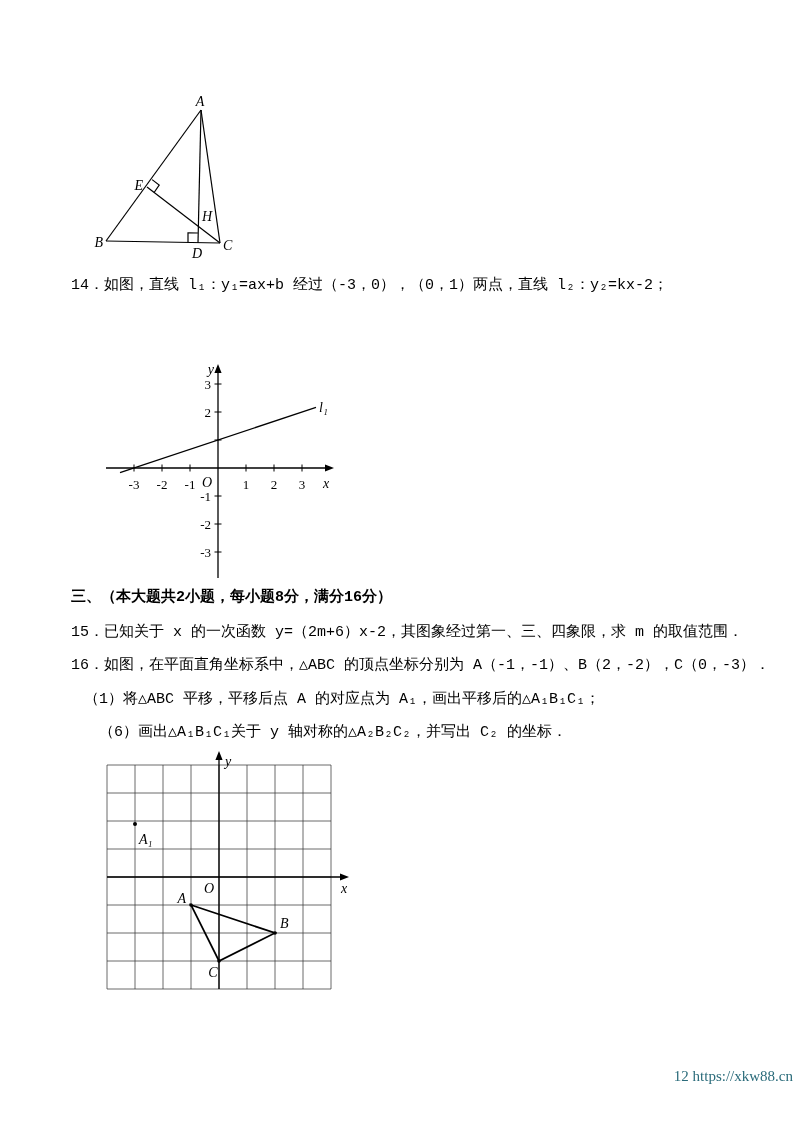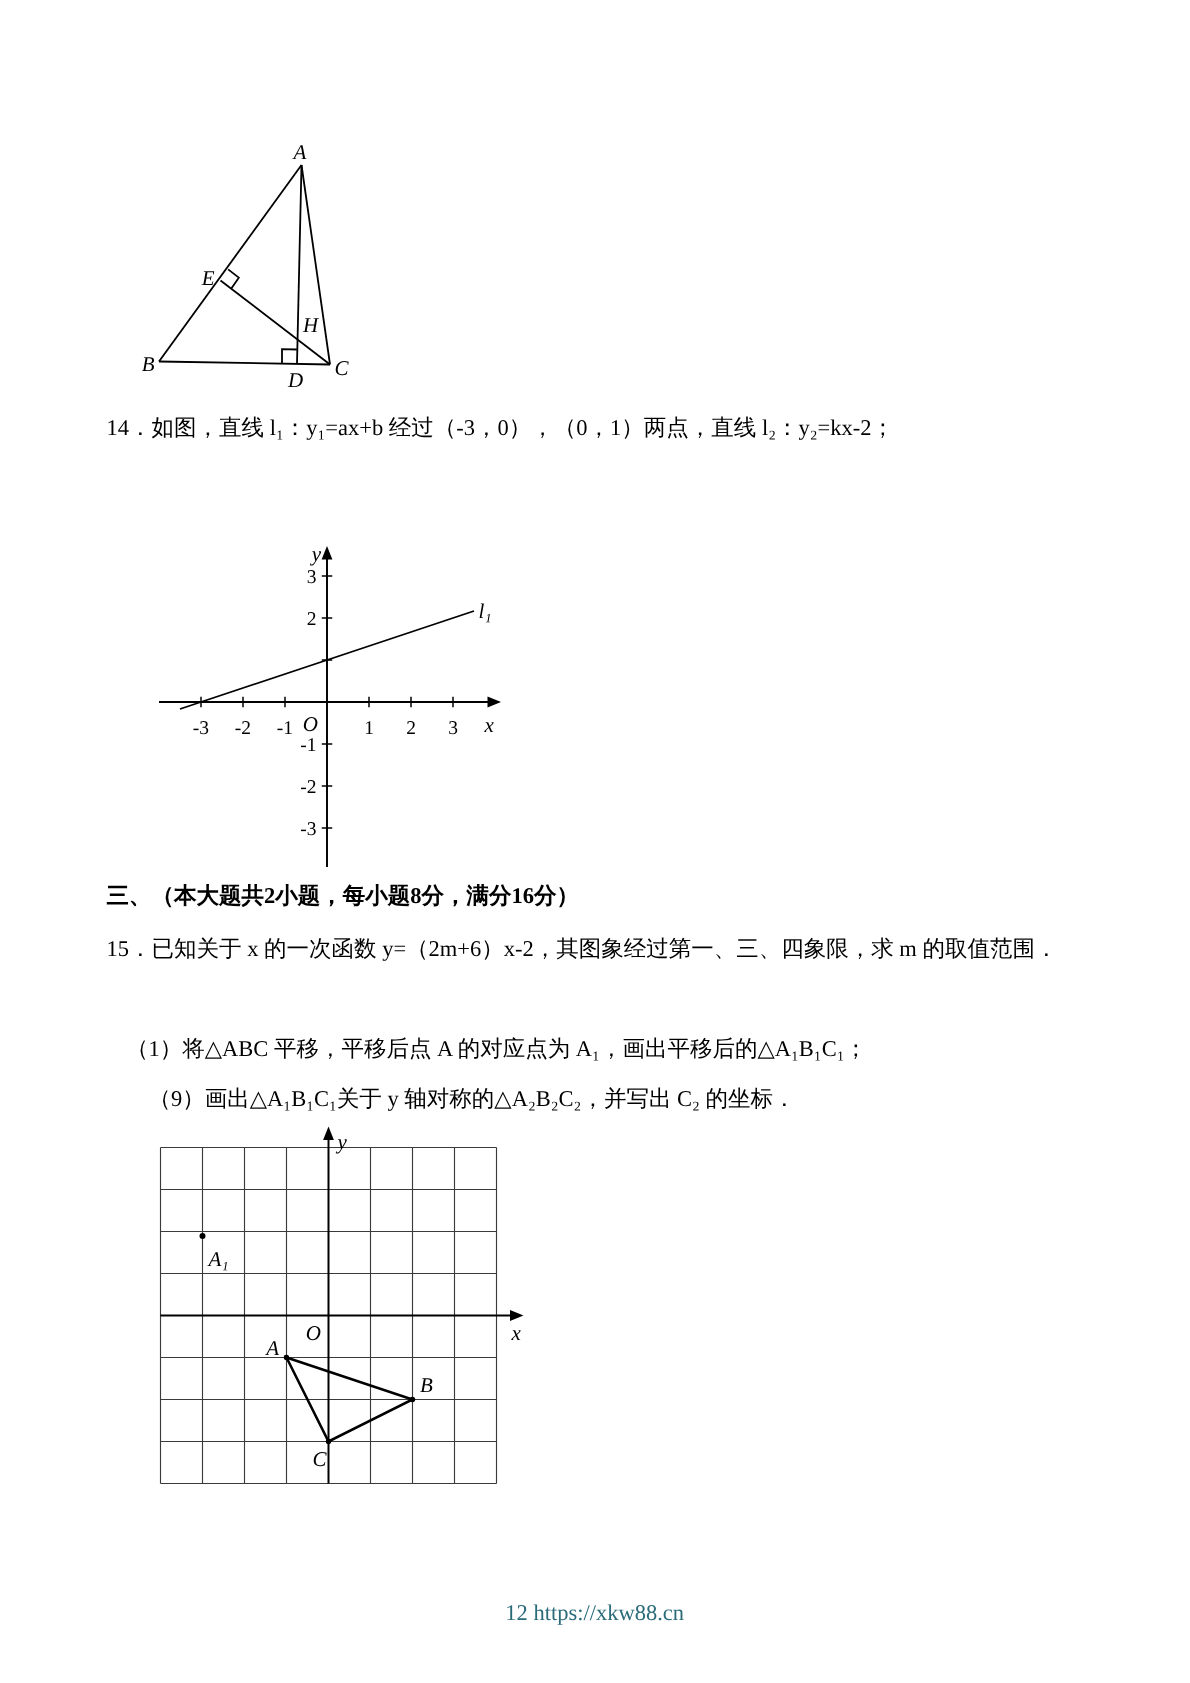--- a/index.html
+++ b/index.html
@@ -1,21 +1,21 @@
 <!DOCTYPE html>
 <html><head>
 <meta charset="utf-8">
 <style>
   html,body{margin:0;padding:0;background:#ffffff;}
   .page{position:relative;width:793px;height:1122px;background:#fff;
         font-family:"Liberation Serif","DejaVu Serif",serif;color:#000;overflow:hidden;}
-  .t{position:absolute;font-size:15px;white-space:nowrap;line-height:1.25;}
+  .t{position:absolute;font-size:15px;white-space:nowrap;line-height:1.25;font-family:Liberation Mono, monospace;}
   .bold{font-weight:bold;}
   .blank{display:inline-block;width:48px;height:14px;border-bottom:1px solid #000;vertical-align:-2px;}
-  .footer{position:absolute;top:1068px;left:0;width:100%;text-align:center;font-size:15px;}
+  .footer{position:absolute;top:1068px;left:0;width:100%;text-align:right;font-size:15px;}
   svg{position:absolute;overflow:visible;}
   svg text{font-family:"Liberation Serif","DejaVu Serif",serif;fill:#000;}
   .lbl{font-style:italic;font-size:14px;}
   .num{font-size:13px;}
   .figline{stroke:#000;stroke-width:1.2;fill:none;}
   .axis{stroke:#000;stroke-width:1.3;}
   .tick{stroke:#000;stroke-width:1;}
   .gridline{stroke:#3a3a3a;stroke-width:0.75;}
   .tri{stroke:#000;stroke-width:1.7;fill:none;}
   .arrow{fill:#000;stroke:none;}
@@ -86,22 +86,23 @@
         <line x1="120" y1="472.6666666666667" x2="316" y2="407.3333333333333" class="figline"></line>
       </g>
     <text class="lbl" x="212" y="487" text-anchor="end">O</text>
     <text class="lbl" x="323" y="488" text-anchor="start">x</text>
     <text class="lbl" x="214" y="374" text-anchor="end">y</text>
     <text class="lbl" x="319" y="412" text-anchor="start">l₁</text>
   </svg>
 
   <div class="t bold" style="left:71px;top:589px">三、（本大题共2小题，每小题8分，满分16分）</div>
   <div class="t" style="left:71px;top:624px">15．已知关于 x 的一次函数 y=（2m+6）x-2，其图象经过第一、三、四象限，求 m 的取值范围．</div>
+  <div class="t" style="left:71px;top:657px">16．如图，在平面直角坐标系中，△ABC 的顶点坐标分别为 A（-1，-1）、B（2，-2），C（0，-3）．</div>
   <div class="t" style="left:84px;top:691px">（1）将△ABC 平移，平移后点 A 的对应点为 A₁，画出平移后的△A₁B₁C₁；</div>
-  <div class="t" style="left:99px;top:724px">（9）画出△A₁B₁C₁关于 y 轴对称的△A₂B₂C₂，并写出 C₂ 的坐标．</div>
+  <div class="t" style="left:99px;top:724px">（6）画出△A₁B₁C₁关于 y 轴对称的△A₂B₂C₂，并写出 C₂ 的坐标．</div>
 
   <svg style="left:95px;top:744px" width="272" height="262" viewBox="95 744 272 262">
     <g>
         <line x1="107" y1="765" x2="107" y2="989" class="gridline"></line>
         <line x1="135" y1="765" x2="135" y2="989" class="gridline"></line>
         <line x1="163" y1="765" x2="163" y2="989" class="gridline"></line>
         <line x1="191" y1="765" x2="191" y2="989" class="gridline"></line>
         <line x1="219" y1="765" x2="219" y2="989" class="gridline"></line>
         <line x1="247" y1="765" x2="247" y2="989" class="gridline"></line>
         <line x1="275" y1="765" x2="275" y2="989" class="gridline"></line>

